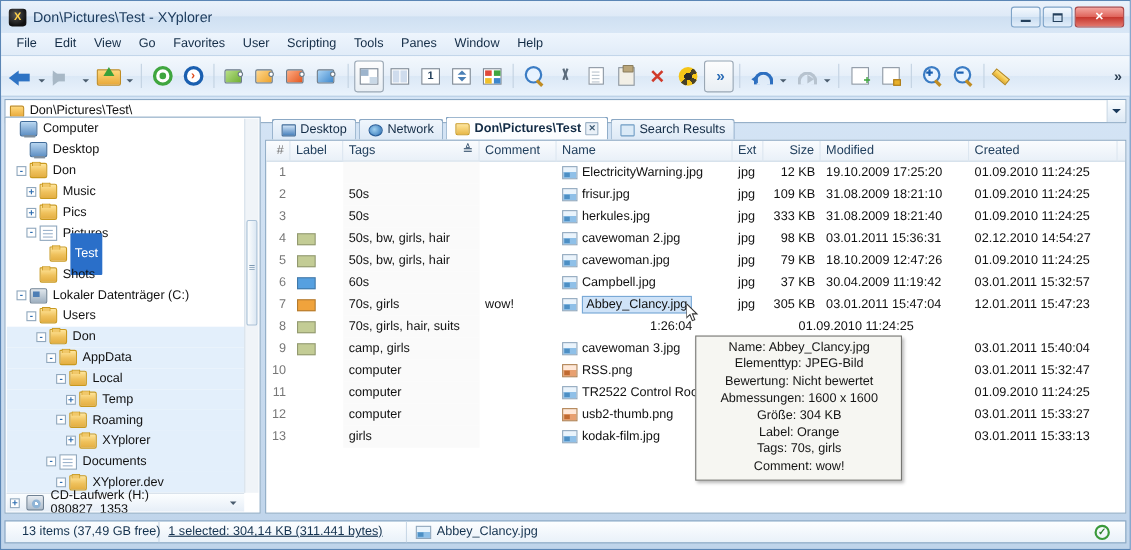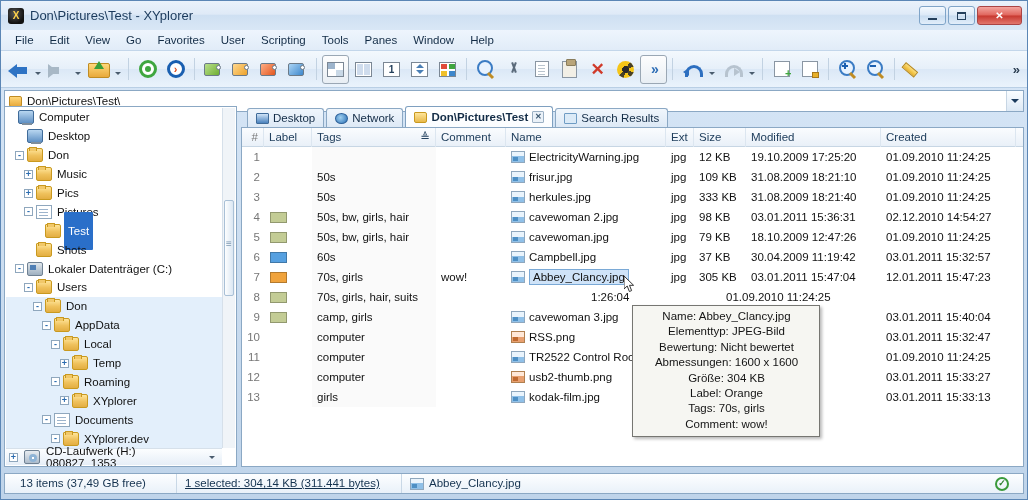--- a/index.html
+++ b/index.html
@@ -231,21 +231,21 @@
   .rows{position:absolute;left:0;right:0;top:19px;bottom:0;}
   .row{height:20px;display:flex;align-items:center;font-size:11.5px;color:#111;}
   .cell{padding:0 5px;white-space:nowrap;overflow:hidden;height:20px;line-height:20px;}
   .c-num{width:22px;text-align:right;color:#777;padding-right:4px;flex:0 0 auto;}
   .c-label{width:48px;flex:0 0 auto;display:flex;align-items:center;padding-left:6px;}
   .swatch{width:17px;height:11px;border:1px solid rgba(0,0,0,.25);}
   .c-tags{width:124px;flex:0 0 auto;background:#fafafa;}
   .c-comment{width:70px;flex:0 0 auto;}
   .c-name{width:160px;flex:0 0 auto;display:flex;align-items:center;gap:4px;}
   .c-ext{width:28px;flex:0 0 auto;}
-  .c-size{width:52px;text-align:left;flex:0 0 auto;}
+  .c-size{width:52px;text-align:right;flex:0 0 auto;}
   .c-mod{width:135px;flex:0 0 auto;}
   .c-cre{width:135px;flex:0 0 auto;}
   .fileic{width:14px;height:12px;flex:0 0 auto;border:1px solid #8fa7bd;background:linear-gradient(to bottom,#eaf4fc 0 45%,#8fc0e8 45% 100%);position:relative;}
   .fileic.png{background:linear-gradient(to bottom,#ffe8d8 0 45%,#e8a070 45% 100%);border-color:#b08050;}
   .fileic:after{content:"";position:absolute;left:1px;bottom:1px;width:5px;height:4px;background:#4d8fc4;}
   .fileic.png:after{background:#c06a30;}
   .namesel{background:#cfe3f8;border:1px solid #7aa9d6;padding:0 3px;line-height:14px;}
 
   
   .tooltip{
@@ -261,21 +261,21 @@
 
   
   .statusbar{
     position:absolute; left:3px; right:3px; bottom:5px; height:21px;
     display:flex; align-items:center;
     background:linear-gradient(to bottom,#fdfeff,#e9f1f9);
     border:1px solid #8ba8c4;
     font-size:11.5px; color:#14324f;
   }
   .sb{padding:0 8px;height:19px;line-height:19px;border-right:1px solid #c9d8e6;white-space:nowrap;display:flex;align-items:center;gap:5px;}
-  .sb.first{width:172px;padding-left:15px;}
+  .sb.first{width:140px;padding-left:15px;}
   .sb.second{width:225px;text-decoration:underline;}
   .sb.third{flex:1 1 auto;border-right:none;}
   .sb-ok{margin-left:auto;width:14px;height:14px;border-radius:50%;border:2px solid #3b9a3b;display:flex;align-items:center;justify-content:center;color:#2d7d2d;font-size:9px;font-weight:bold;line-height:1;margin-right:6px;}
   .tree-drop{position:absolute;left:1px;right:14px;bottom:1px;height:17px;background:linear-gradient(to bottom,#fcfeff,#e6eef7);border-top:1px solid #d6e0ea;display:flex;align-items:center;padding:0 3px;font-size:11.5px;color:#111;gap:3px;}
   .tree-drop .dd{margin-left:auto;width:15px;height:15px;display:flex;align-items:center;justify-content:center;}
 </style>
 </head>
 <body>
 
 <div id="app">

